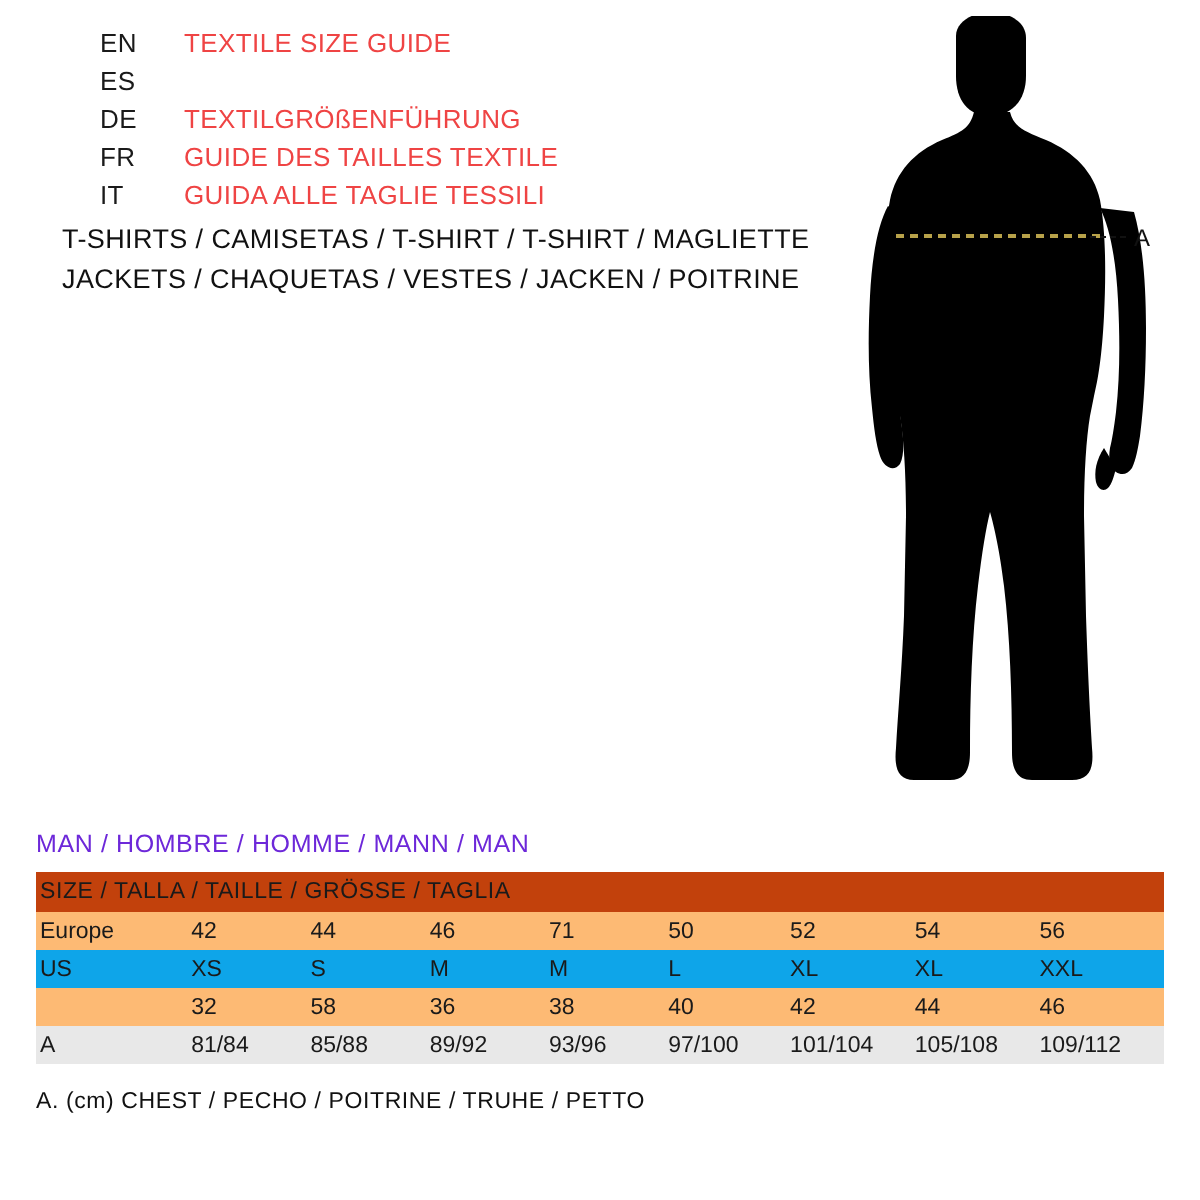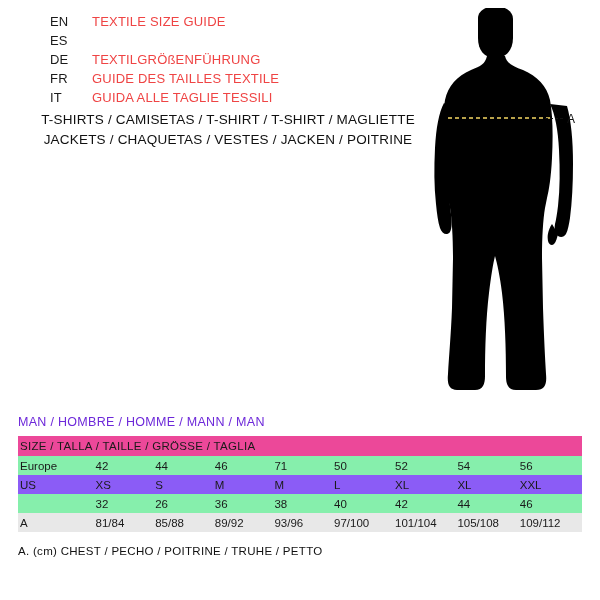--- a/index.html
+++ b/index.html
@@ -37,24 +37,23 @@
     color: #1a1a1a;
   }
   .lang-text {
     font-size: 13px;
     letter-spacing: 0.2px;
     color: #ef4444;
   }
 
   .category-block {
     position: absolute;
-    left: 18px;
+    left: 31px;
     top: 110px;
     width: 420px;
-    text-align: center;
   }
   .category-line {
     font-size: 13.5px;
     line-height: 20px;
     letter-spacing: 0.2px;
     color: #111;
   }
 
   
   .figure-wrap {
@@ -103,26 +102,26 @@
   table.size-table td, table.size-table th {
     padding: 0;
     height: 19px;
     text-align: left;
     font-weight: normal;
     vertical-align: middle;
   }
   table.size-table .col-label { width: 88px; padding-left: 2px; }
   table.size-table .col-v { width: 68px; }
   tr.row-head td {
-    background: #ec4899;
+    background: #c2410c;
     letter-spacing: 0.3px;
     height: 20px;
   }
-  tr.row-alt td { background: #86efac; }
-  tr.row-plain td { background: #8b5cf6; }
+  tr.row-alt td { background: #fdba74; }
+  tr.row-plain td { background: #0ea5e9; }
   tr.row-a td { background: #e8e8e8; }
 
   .table-footnote {
     position: absolute;
     left: 18px;
     top: 545px;
     font-size: 11.5px;
     letter-spacing: 0.3px;
     color: #111;
   }
@@ -220,21 +219,21 @@
         <td class="col-v">M</td>
         <td class="col-v">L</td>
         <td class="col-v">XL</td>
         <td class="col-v">XL</td>
         <td class="col-v">XXL</td>
       </tr>
 
       <tr class="row-alt">
         <td class="col-label"></td>
         <td class="col-v">32</td>
-        <td class="col-v">26</td>
+        <td class="col-v">58</td>
         <td class="col-v">36</td>
         <td class="col-v">38</td>
         <td class="col-v">40</td>
         <td class="col-v">42</td>
         <td class="col-v">44</td>
         <td class="col-v">46</td>
       </tr>
 
       <tr class="row-a">
         <td class="col-label">A</td>

